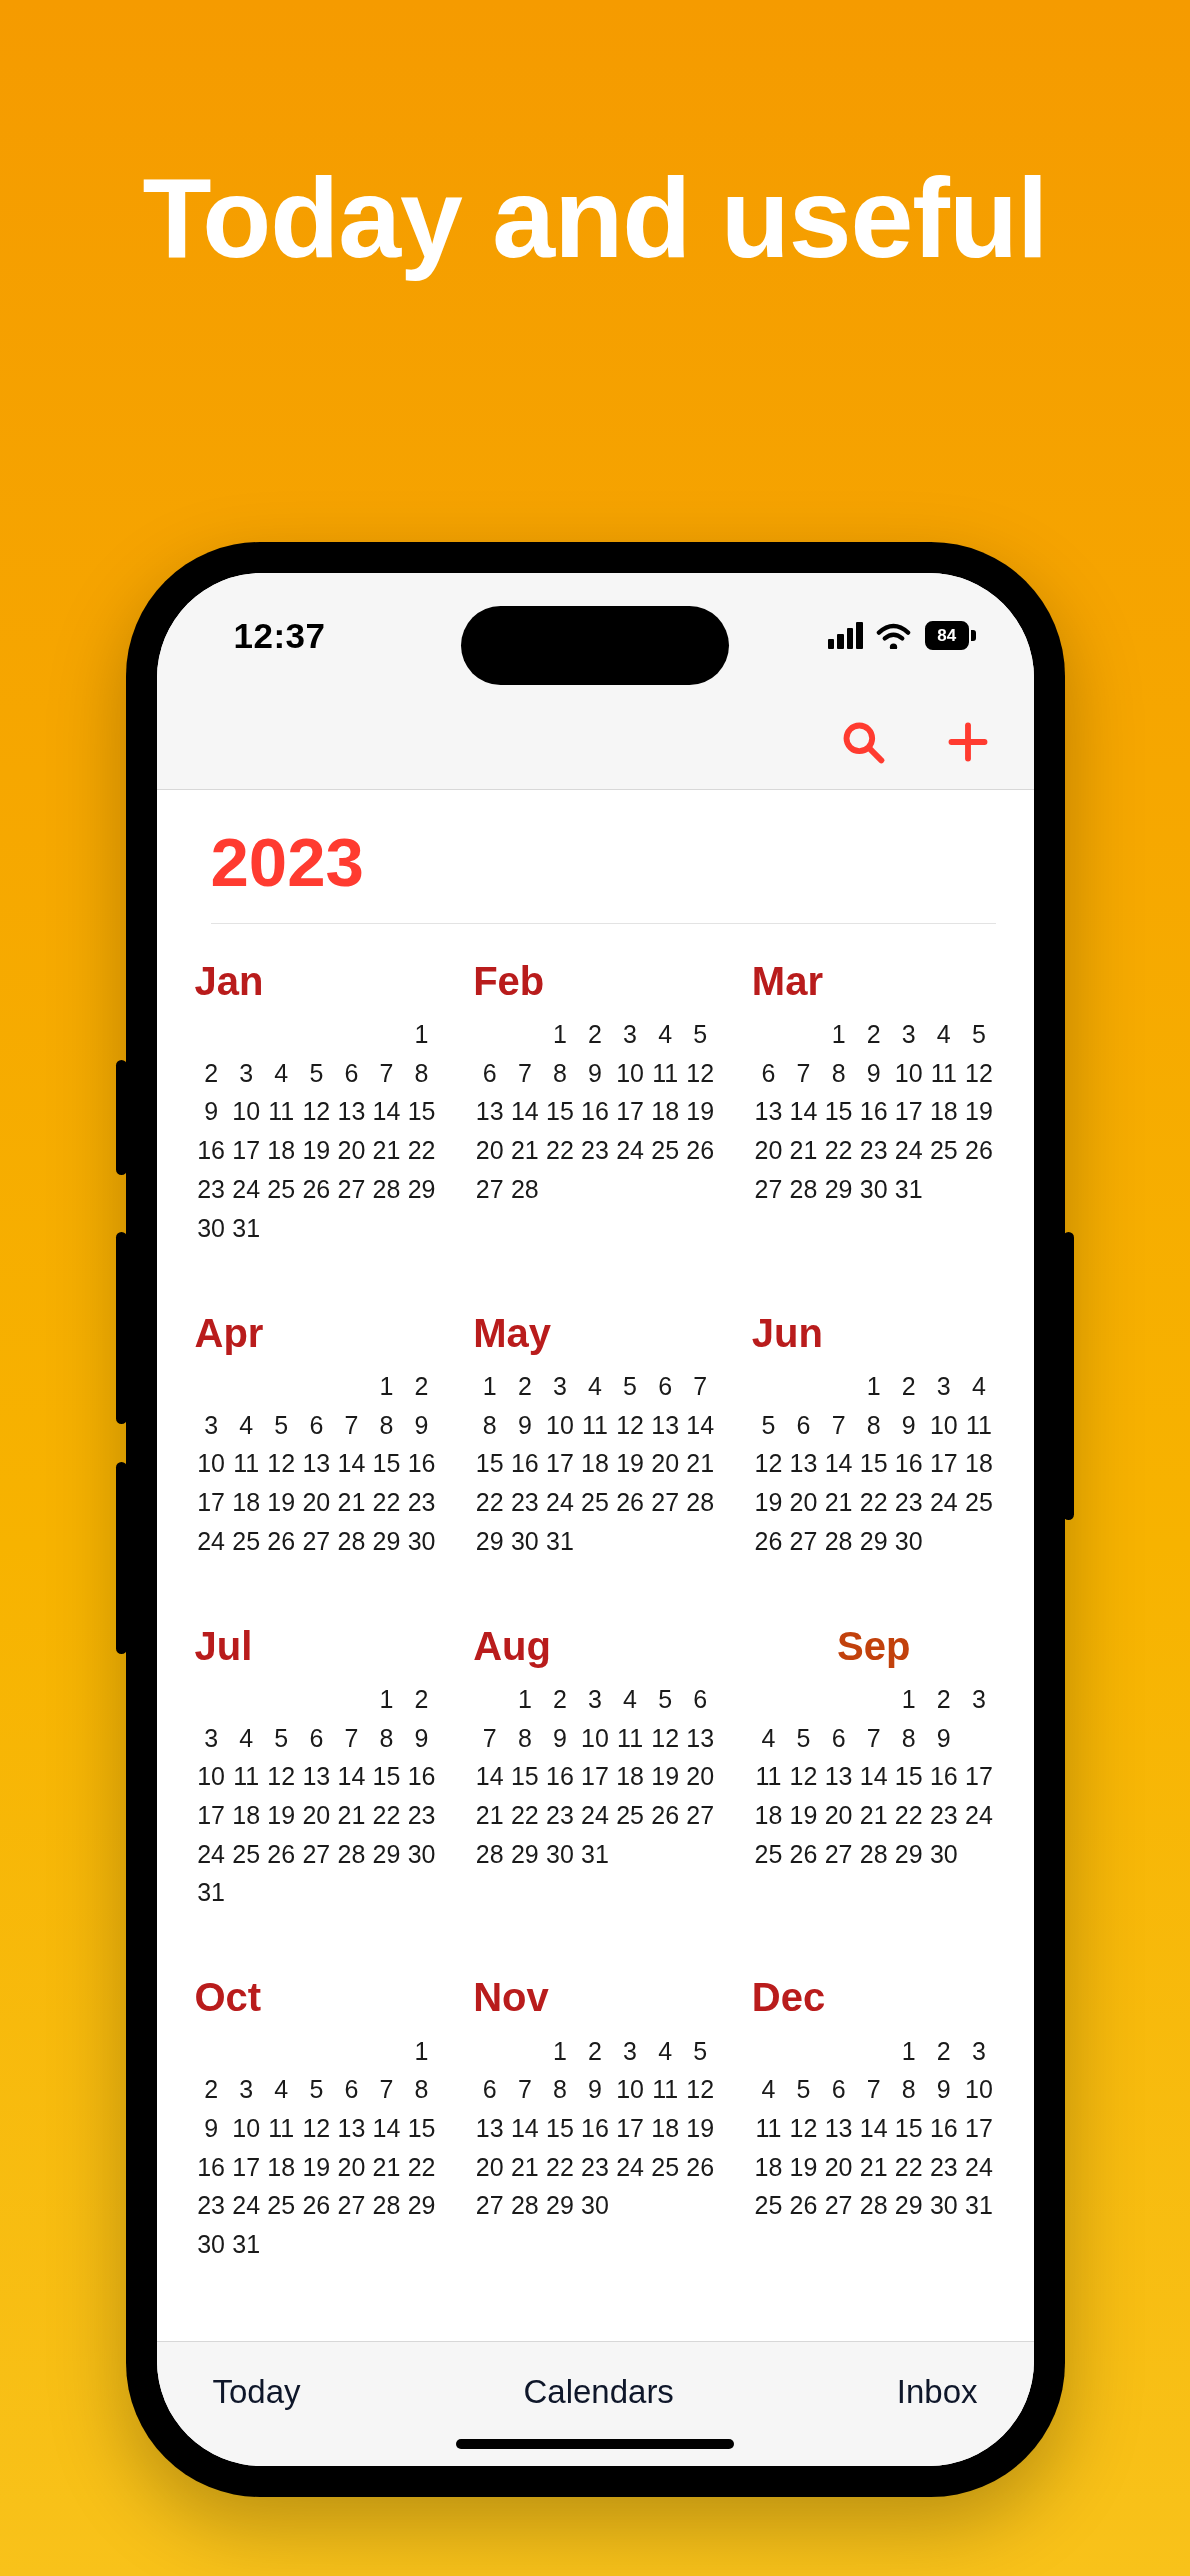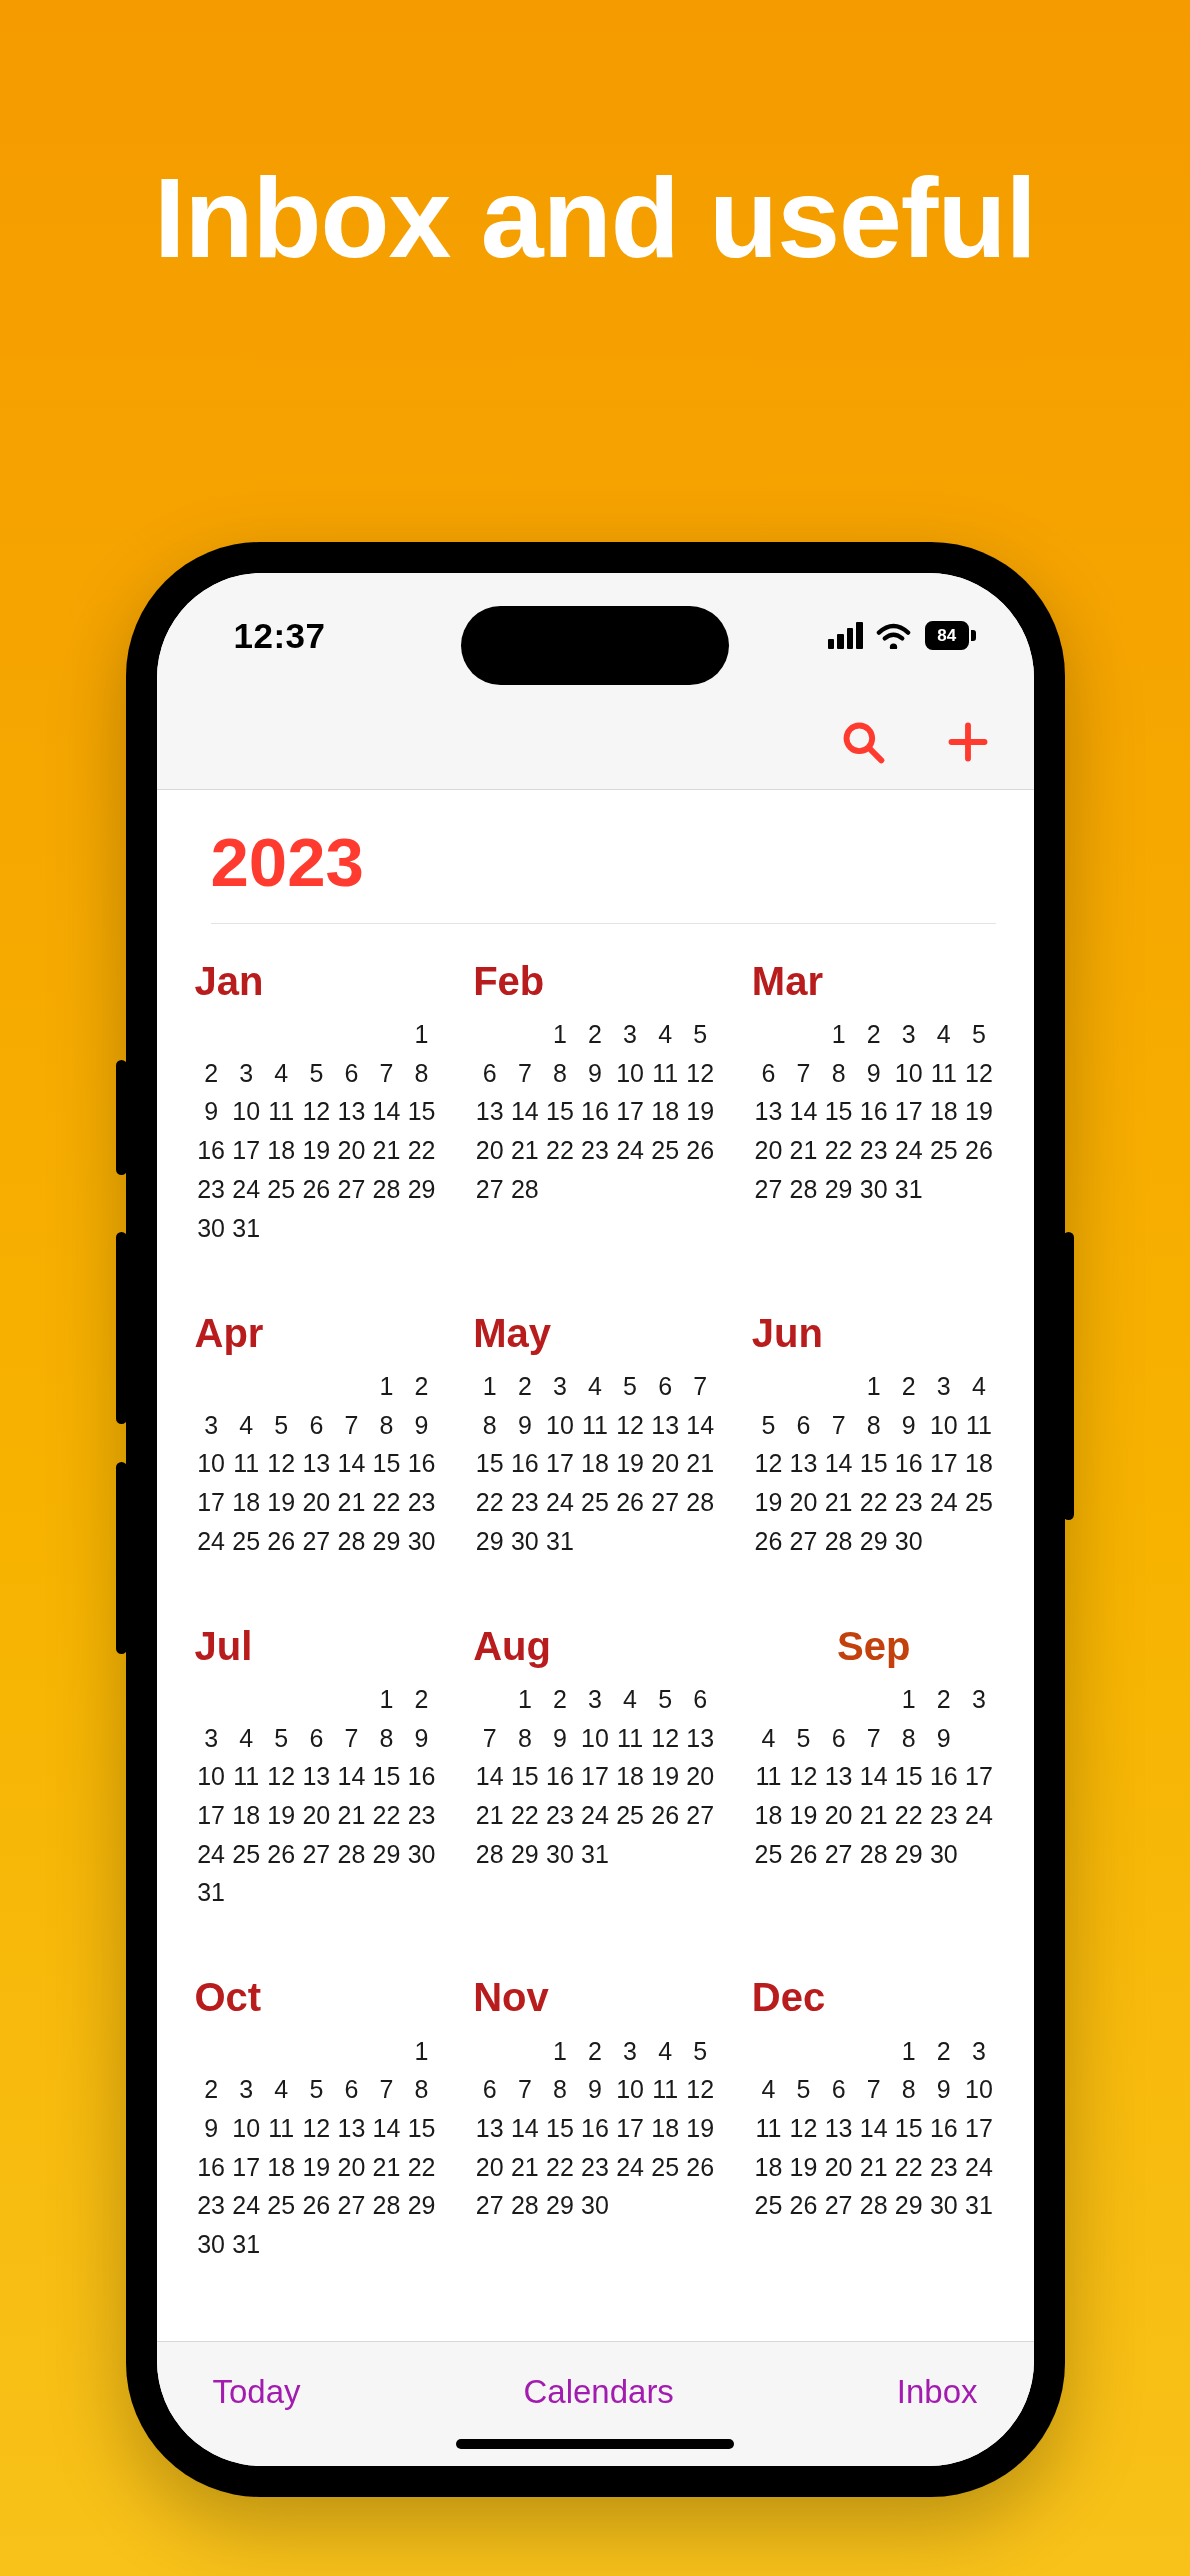--- a/index.html
+++ b/index.html
@@ -138,36 +138,36 @@
   .day-cell.today span { position:relative; z-index:1; color:#fff; }
   .bottom-bar {
     height: 125px;
     background: #f6f6f6;
     border-top: 1px solid #d8d8d8;
     display: flex;
     justify-content: space-between;
     align-items: center;
     padding: 0 56px 25px 56px;
   }
-  .bottom-btn { color:#a21caf; font-size: 33px; font-weight: 500; }
+  .bottom-btn { color:#0f172a; font-size: 33px; font-weight: 500; }
   .home-indicator {
     position:absolute;
     bottom:17px;
     left:50%;
     transform:translateX(-50%);
     width:278px;
     height:9.6px;
     background:#000;
     border-radius:9.6px;
   }
 </style>
 </head>
 <body>
 
-<div class="marketing-headline">Inbox and useful</div>
+<div class="marketing-headline">Today and useful</div>
 
 <div class="phone-frame">
   <div class="side-btn b1"></div>
   <div class="side-btn b2"></div>
   <div class="side-btn b3"></div>
   <div class="side-btn b4"></div>
 
   <div class="screen">
     <div class="dynamic-island"></div>
 

